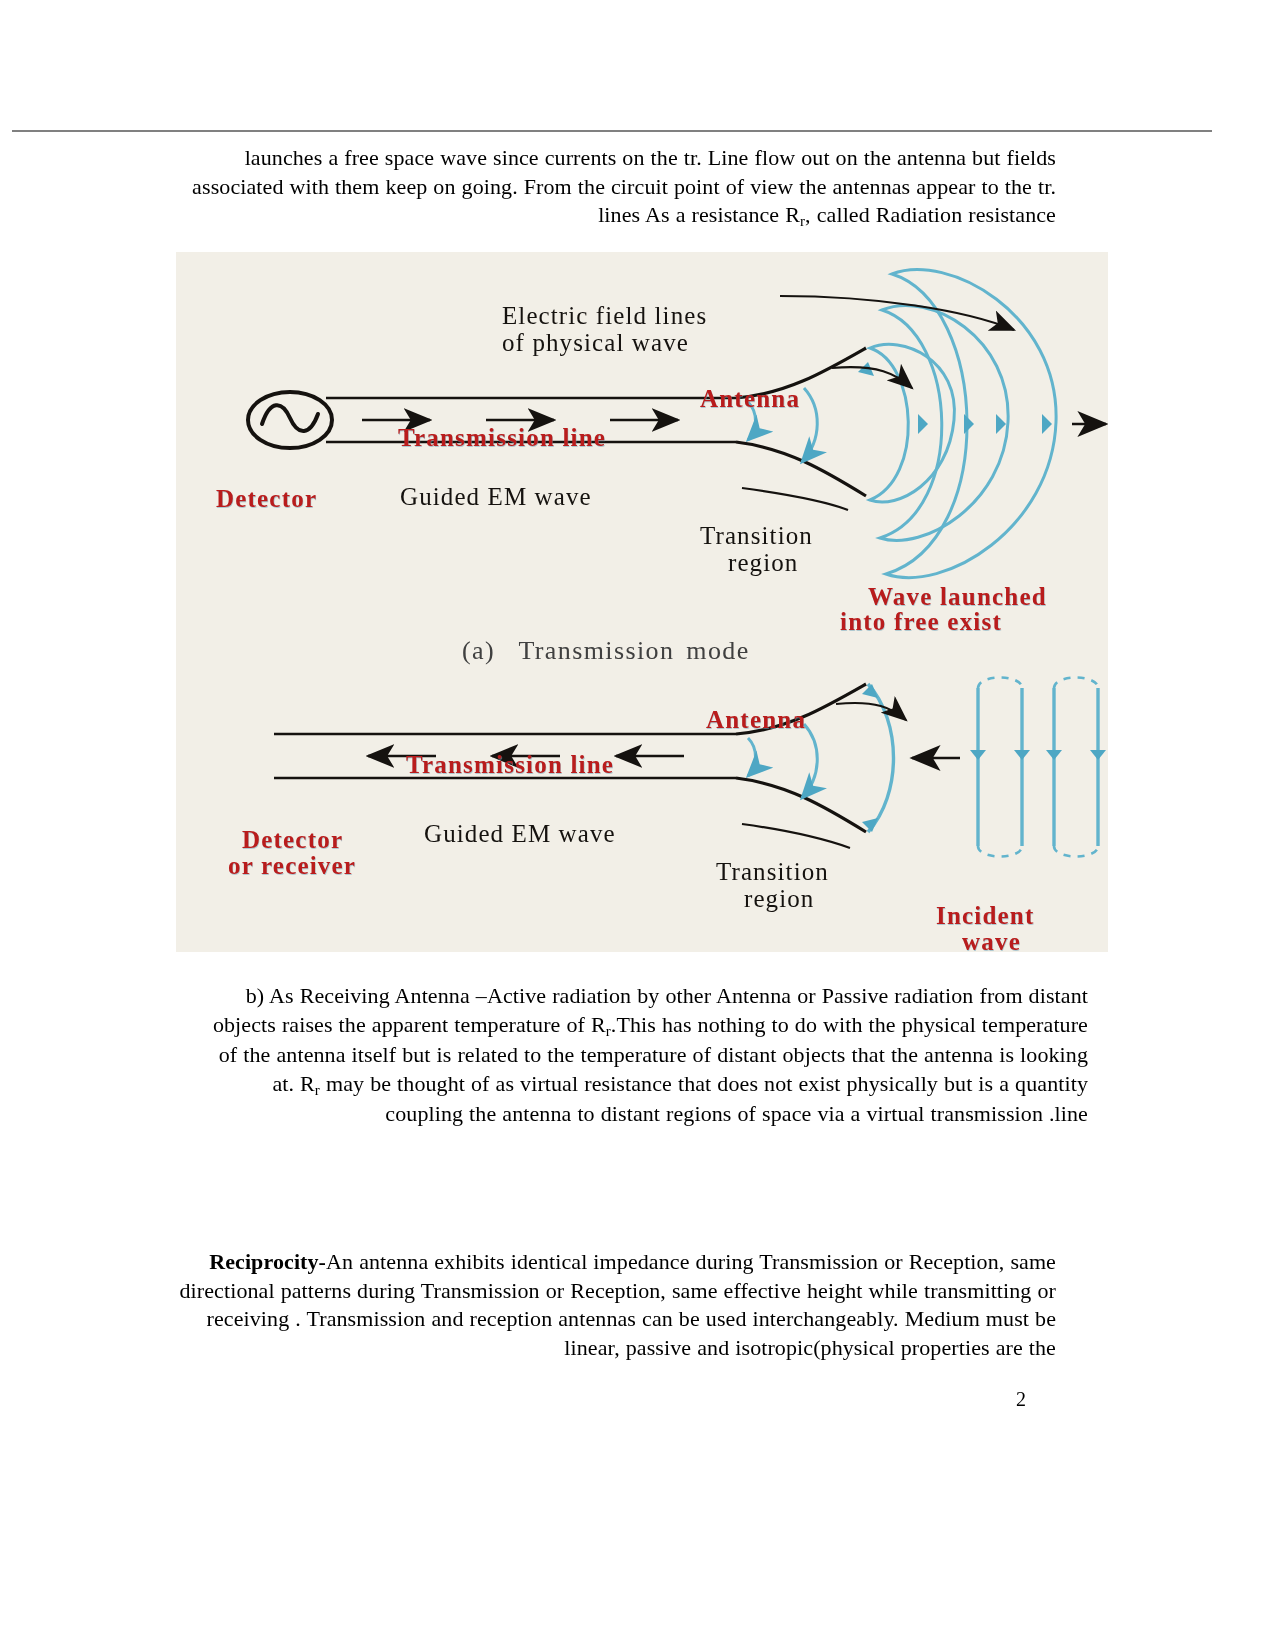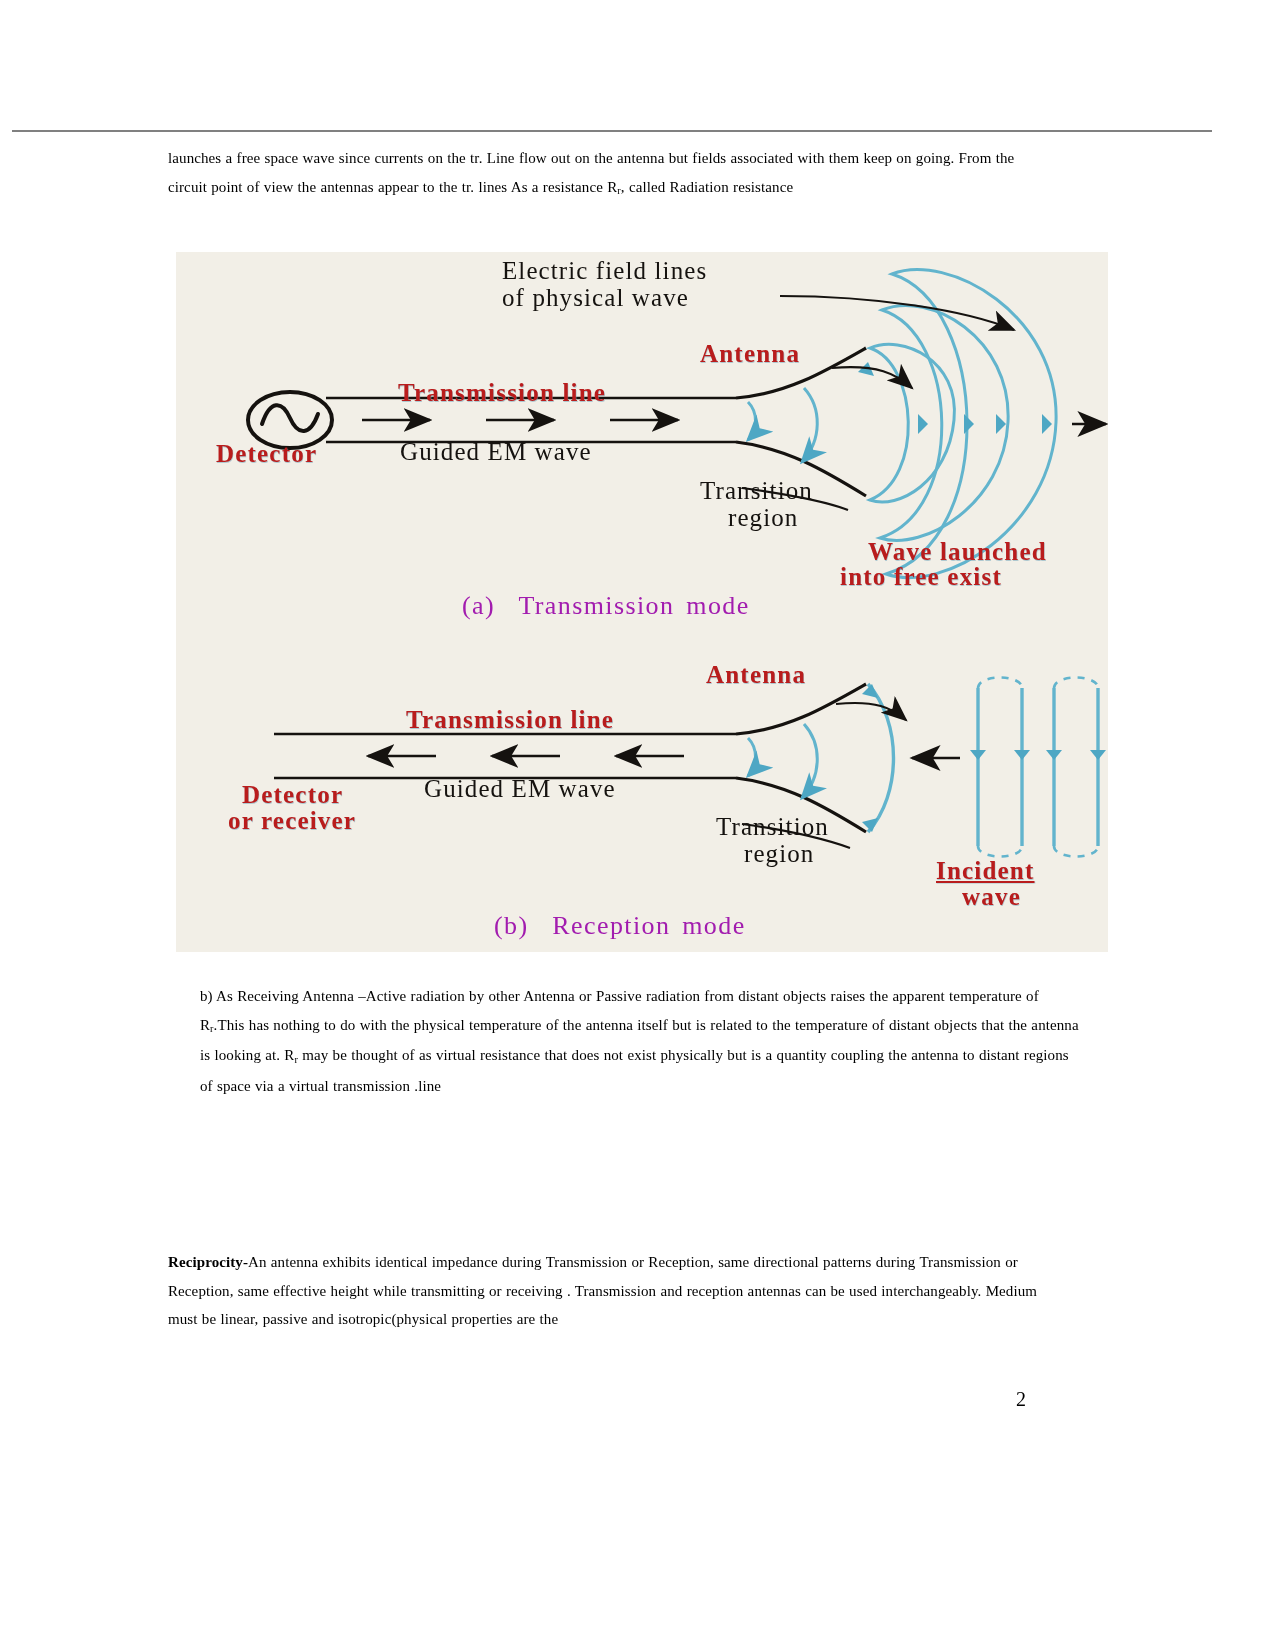--- a/index.html
+++ b/index.html
@@ -31,25 +31,25 @@
     left: 12px;
     top: 130px;
     width: 1200px;
     height: 2px;
     background: #808080;
   }
 
   
   .para {
     position: absolute;
-    left: 168px;
+    left: 176px;
     width: 880px;
-    font-size: 15px;
+    font-size: 22px;
     line-height: 28.5px;
-    text-align: left;
+    text-align: right;
     letter-spacing: 0.1px;
     word-spacing: 0.4px;
   }
   .para-1 { top: 144px; }
   .para-2 { top: 982px; margin-left: 32px; }
   .para-3 { top: 1248px; }
 
   .bold { font-weight: bold; }
 
   sub {
@@ -90,37 +90,38 @@
     width: 932px;
     height: 700px;
     display: block;
   }
 
   
   .flabel {
     position: absolute;
     white-space: pre;
     line-height: 1.04;
+    margin-top: 45px;
   }
   .flabel.dark {
     color: #15120f;
     font-family: "Liberation Serif", "DejaVu Serif", serif;
     font-size: 25px;
     letter-spacing: 1.1px;
   }
   .flabel.blue {
     color: #b91c1c;
     font-family: "Liberation Serif", "DejaVu Serif", serif;
     font-weight: bold;
     font-size: 25px;
     letter-spacing: 1.2px;
     text-shadow: 0.6px 0.6px 0 rgba(120,170,190,0.55);
   }
   .flabel.caption {
-    color: #a21caf;
+    color: #404040;
     font-size: 26px;
     letter-spacing: 1.4px;
     word-spacing: 4px;
   }
 </style>
 </head>
 <body>
 
 <div class="page">
 
@@ -244,21 +245,21 @@
     <div class="flabel blue" style="left:230px; top:455px;">Transmission line</div>
 
     <div class="flabel blue" style="left:66px; top:530px;">Detector</div>
     <div class="flabel blue" style="left:52px; top:556px;">or receiver</div>
 
     <div class="flabel dark" style="left:248px; top:524px;">Guided EM wave</div>
 
     <div class="flabel dark" style="left:540px; top:562px;">Transition</div>
     <div class="flabel dark" style="left:568px; top:589px;">region</div>
 
-    <div class="flabel blue" style="left:760px; top:606px;text-decoration:underline;">Incident</div>
+    <div class="flabel blue" style="left:760px; top:606px;">Incident</div>
     <div class="flabel blue" style="left:786px; top:632px;">wave</div>
 
     <div class="flabel caption" style="left:318px; top:660px;">(b)  Reception mode</div>
   </div>
 
   <div class="para para-2"><span>b) As Receiving Antenna –Active radiation by other Antenna or Passive radiation from distant objects  raises the apparent temperature of R</span><sub>r</sub><span>.This has nothing to do with the physical temperature of the antenna itself but is related to the temperature of distant objects that the antenna is looking at. R</span><sub>r</sub><span> may be thought of as virtual resistance  that does not exist physically but is a quantity coupling the antenna to distant regions of space via a virtual  transmission .line</span></div>
 
   <div class="para para-3"><span class="bold">Reciprocity-</span><span>An antenna  exhibits identical impedance during Transmission or Reception, same directional patterns during Transmission or Reception, same effective height while transmitting or receiving . Transmission and reception antennas can be used interchangeably. Medium must be linear, passive and isotropic(physical properties are the</span></div>
 
   <div class="footer-right">2</div>

